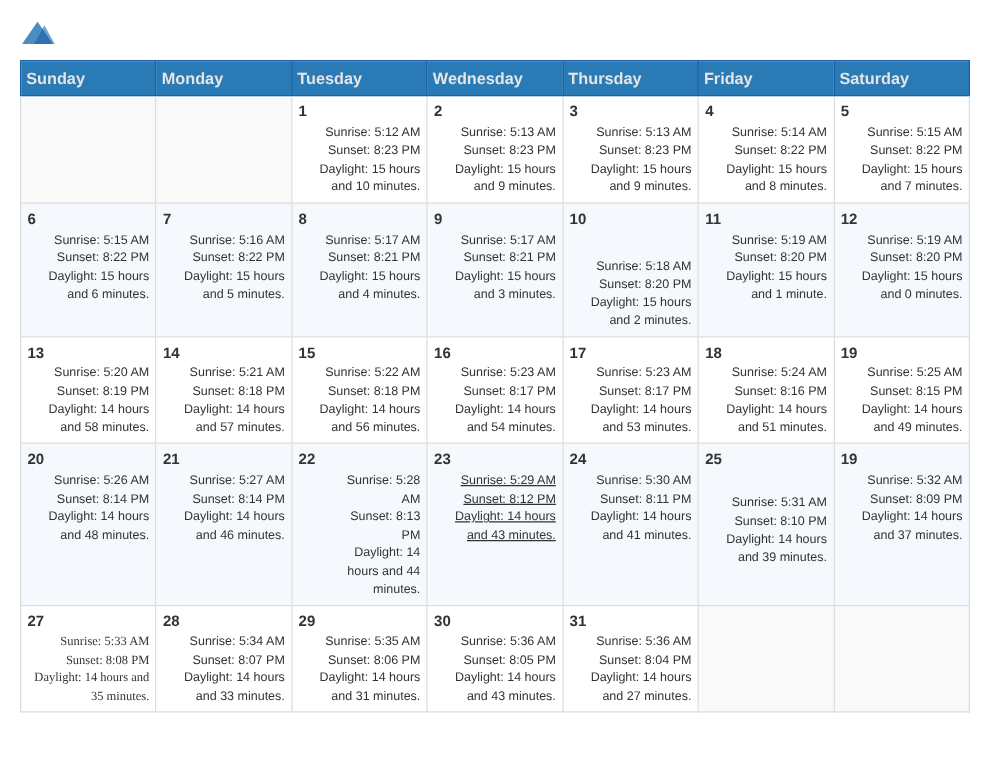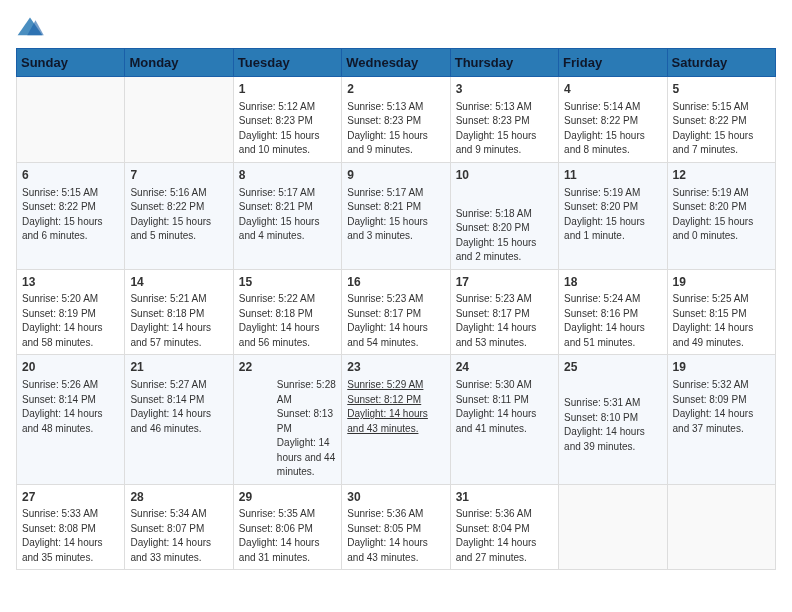--- a/index.html
+++ b/index.html
@@ -48,21 +48,21 @@
       font-size: 15px;
       color: #555;
     }
     .calendar {
       width: 100%;
       border-collapse: collapse;
       border: 1px solid #ccc;
     }
     .calendar th {
       background-color: #2a7ab5;
-      color: #0f172a;
+      color: #e5e5e5;
       font-size: 13px;
       font-weight: bold;
       padding: 6px 4px;
       text-align: left;
       border: 1px solid #1a5fa8;
     }
     .calendar td {
       vertical-align: top;
       border: 1px solid #ddd;
       padding: 4px 5px;
@@ -78,20 +78,21 @@
     }
     .day-number {
       font-weight: bold;
       font-size: 12px;
       margin-bottom: 2px;
     }
     .day-info {
       font-size: 10px;
       color: #333;
       line-height: 1.45;
+      text-align: right;
     }
     .empty-cell {
       background: #f9f9f9 !important;
     }
   </style>
 </head>
 <body>
 
 <div class="header">
   <div class="logo">
@@ -285,21 +286,21 @@
         <td>
           <div class="day-number">19</div>
           <div class="day-info" style="white-space: pre-line;">Sunrise: 5:32 AM
 Sunset: 8:09 PM
 Daylight: 14 hours and 37 minutes.</div>
         </td>
       </tr>
       <tr>
         <td>
           <div class="day-number">27</div>
-          <div class="day-info" style="white-space: pre-line;">Sunrise: 5:33 AM
+          <div class="day-info" style="white-space: pre-line; font-family: Liberation Serif, serif;">Sunrise: 5:33 AM
 Sunset: 8:08 PM
 Daylight: 14 hours and 35 minutes.</div>
         </td>
         <td>
           <div class="day-number">28</div>
           <div class="day-info" style="white-space: pre-line;">Sunrise: 5:34 AM
 Sunset: 8:07 PM
 Daylight: 14 hours and 33 minutes.</div>
         </td>
         <td>

